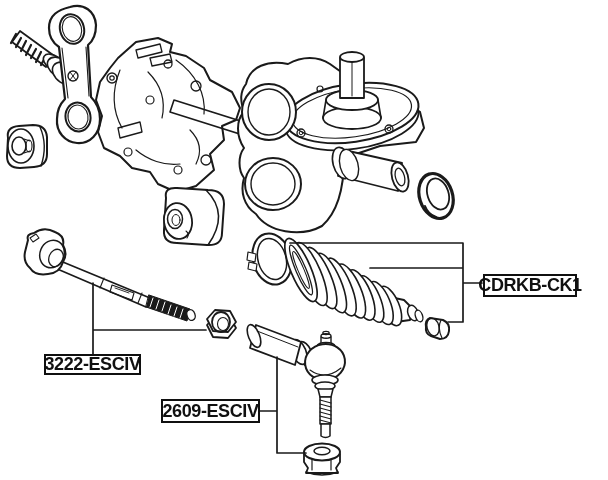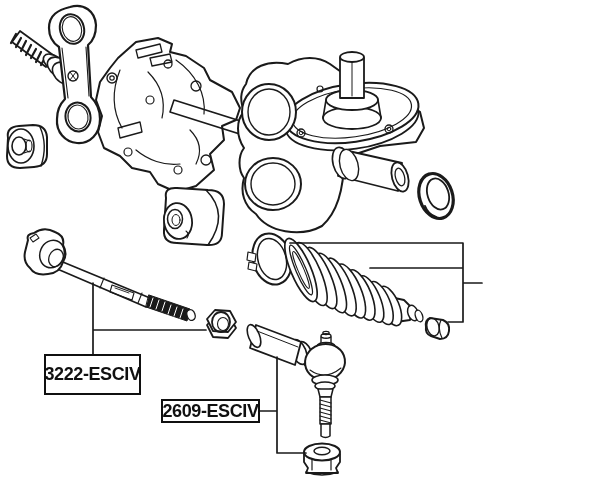--- a/index.html
+++ b/index.html
@@ -8,21 +8,21 @@
     overflow:hidden;font-family:"Liberation Sans",sans-serif;
   }
   #art{position:absolute;left:0;top:0;}
   .part-label{
     position:absolute;box-sizing:border-box;
     border:2px solid #101010;background:#ffffff;color:#101010;
     font-weight:bold;font-size:18px;letter-spacing:-0.4px;
     display:flex;align-items:center;justify-content:center;
     white-space:nowrap;cursor:pointer;
   }
-  #label-inner-tie-rod{left:44px;top:354px;width:97px;height:41px;}
+  #label-inner-tie-rod{left:44px;top:354px;width:97px;height:21px;}
   #label-tie-rod-end  {left:161px;top:399px;width:99px;height:24px;}
   #label-boot-kit     {left:483px;top:274px;width:94px;height:23px;}
 </style>
 </head>
 <body>
 
 <div id="stage">
 
   <svg id="art" width="608" height="480" viewBox="0 0 608 480" stroke="#1a1a1a" fill="none" stroke-linecap="round" stroke-linejoin="round">
 
@@ -221,13 +221,14 @@
       <path d="M 93,283 L 93,354 M 93,330 L 206,330"></path>
       <path d="M 260,411 L 277,411 M 277,357 L 277,453 L 306,453"></path>
       <path d="M 290,243 L 463,243 M 370,268 L 463,268 M 448,322 L 463,322 M 463,243 L 463,322 M 463,283 L 482,283"></path>
     </g>
   </svg>
 
   <div class="part-label" id="label-inner-tie-rod">3222-ESCIV</div>
 
   <div class="part-label" id="label-tie-rod-end">2609-ESCIV</div>
 
+  <div class="part-label" id="label-boot-kit">CDRKB-CK1</div>
 </div>
 
 </body></html>

